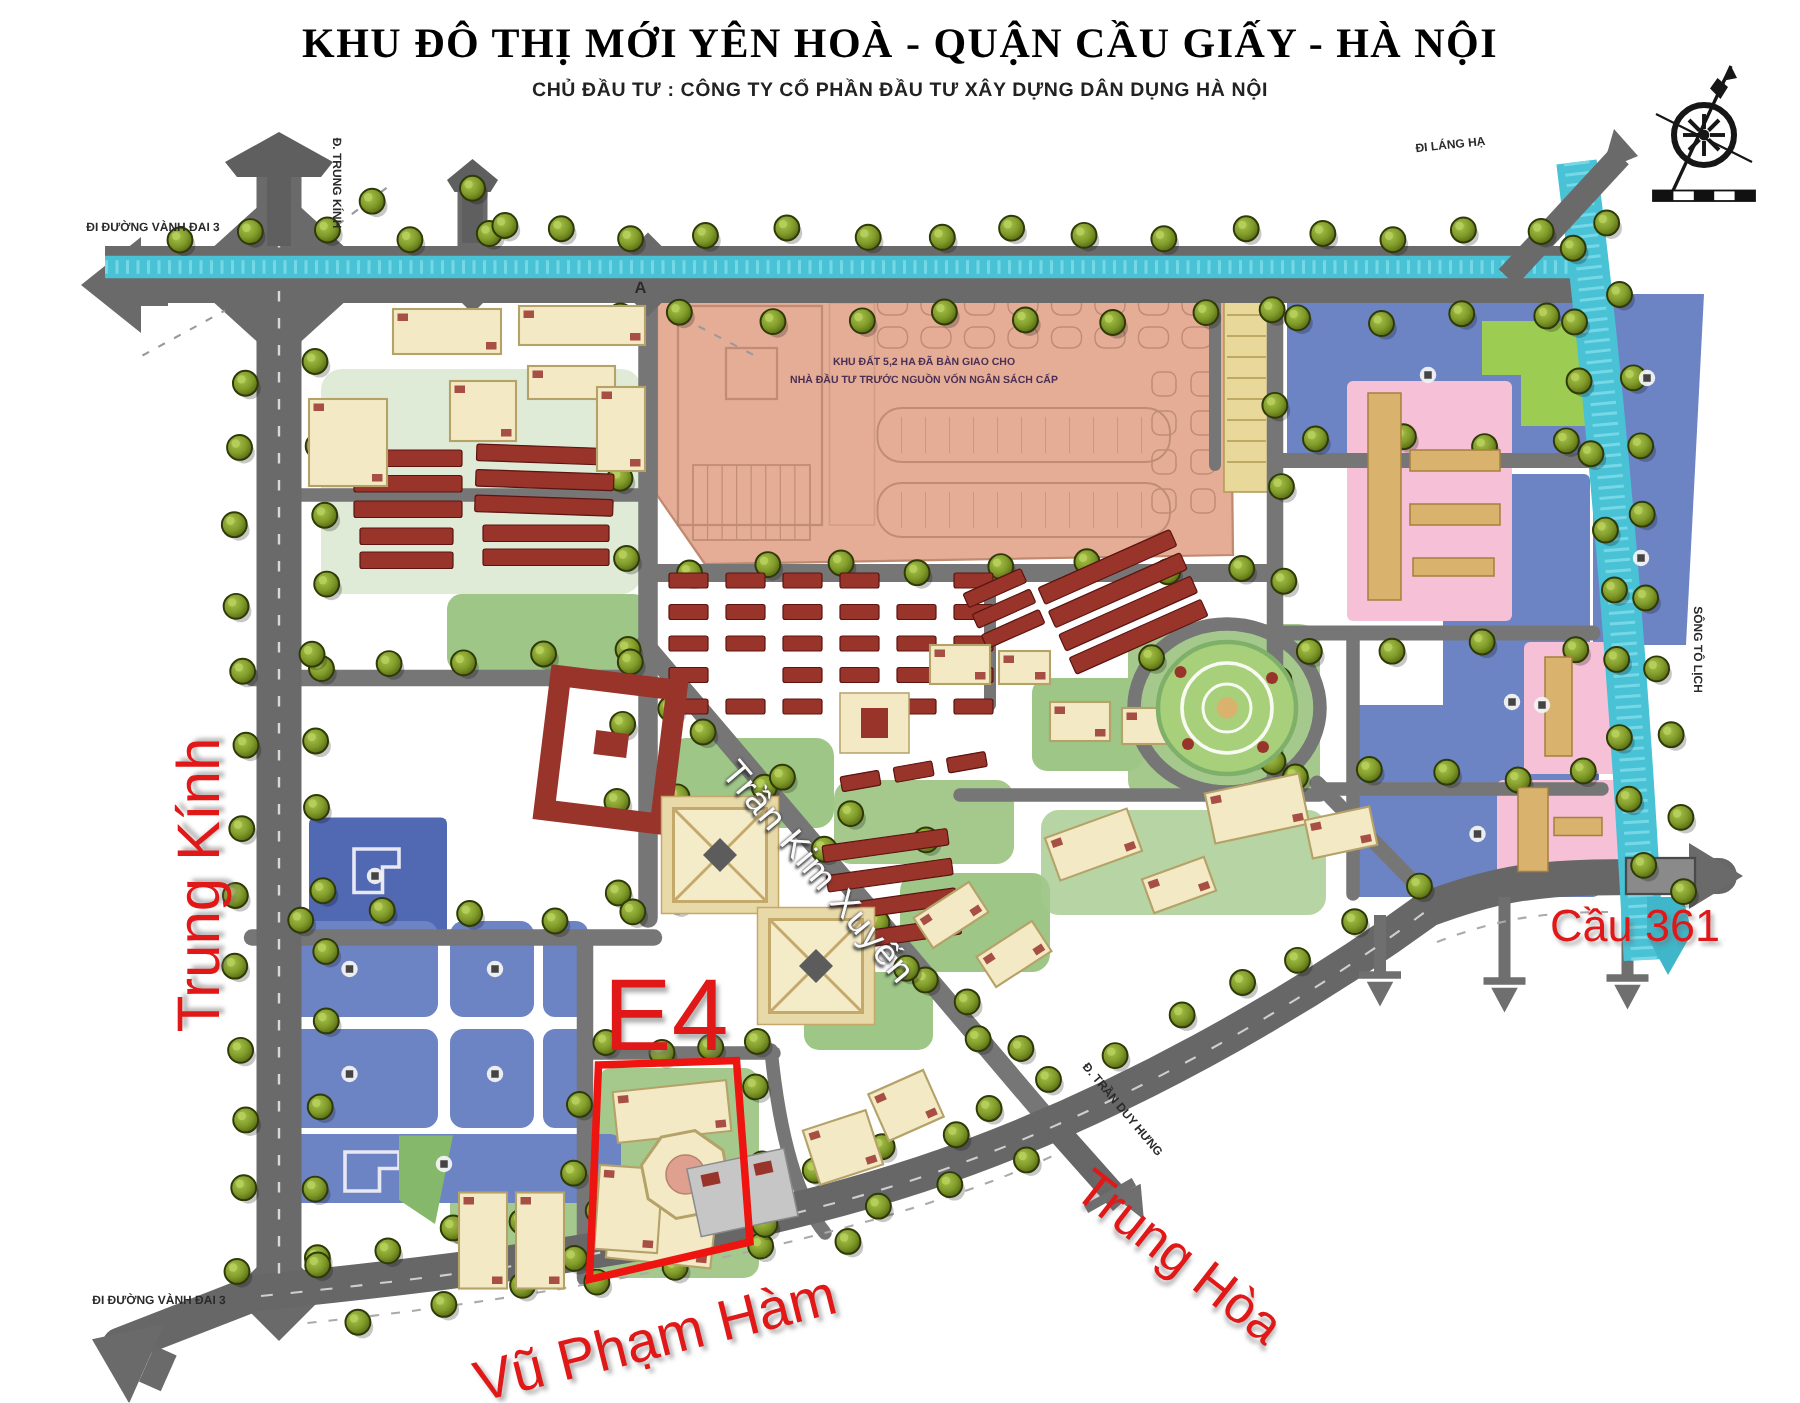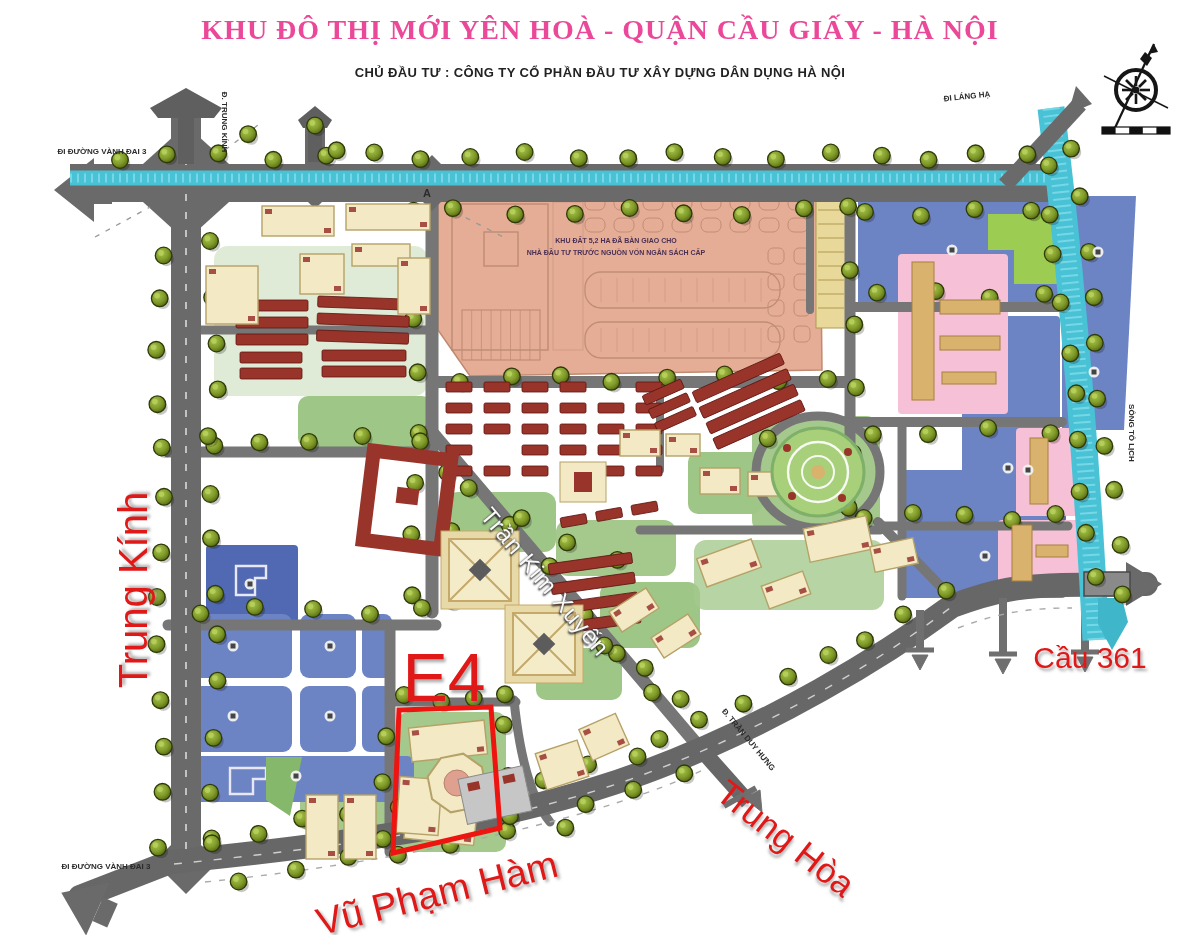--- a/index.html
+++ b/index.html
@@ -1,23 +1,23 @@
 <!DOCTYPE html>
 <html lang="vi" style="--annotation_red: #e11818;"><head>
 <meta charset="utf-8">
 <style>
   html,body{margin:0;padding:0;background:#fff;}
   .stage{position:relative;width:1200px;height:935px;background:#fff;overflow:hidden;
          font-family:"Liberation Sans",sans-serif;}
   .stage svg.map{position:absolute;left:0;top:0;}
   .hdr{position:absolute;left:0;top:14px;width:1200px;text-align:center;z-index:30;}
-  .hdr .t{font-family:"Liberation Serif",serif;font-weight:700;font-size:28px;color:#ec4899;
+  .hdr .t{font-family:"Liberation Serif",serif;font-weight:700;font-size:28px;color:#000000;
           letter-spacing:1px;}
   .hdr .s{font-family:"Liberation Sans",sans-serif;font-weight:700;font-size:13px;color:#222;
-          letter-spacing:.4px;margin-top:19px;}
+          letter-spacing:.4px;margin-top:6px;}
   .lbl{position:absolute;transform:translate(-50%,-50%) rotate(var(--r,0deg));
        white-space:nowrap;color:var(--annotation_red,#e11818);z-index:40;
        text-shadow:2px 3px 3px rgba(110,110,110,.55);line-height:1;}
   .lbl.small{color:#2b2b2b;font-weight:700;text-shadow:none;z-index:35;}
   .lbl.white{color:#fafafa;text-shadow:0 0 2px #333,1px 2px 2px rgba(40,40,40,.9);letter-spacing:1px;}
   .compass{position:absolute;left:1098px;top:28px;z-index:30;}
 </style>
 </head>
 <body>
 
@@ -735,21 +735,21 @@
     <rect x="4" y="99" width="13.6" height="7" fill="#111"></rect>
     <rect x="31.2" y="99" width="13.6" height="7" fill="#111"></rect>
     <rect x="58.4" y="99" width="13.6" height="7" fill="#111"></rect>
   </g>
 </svg>
 
 <div class="lbl" style="--r:-90deg;left:133px;top:590px;font-size:40px;">Trung Kính</div>
 <div class="lbl" style="left:444px;top:677px;font-size:68px;">E4</div>
 <div class="lbl" style="--r:-14deg;left:437px;top:893px;font-size:38px;">Vũ Phạm Hàm</div>
 <div class="lbl" style="--r:38deg;left:786px;top:838px;font-size:35px;">Trung Hòa</div>
-<div class="lbl" style="left:1090px;top:658px;font-size:30px;">Cầu 361</div>
+<div class="lbl" style="left:1090px;top:618px;font-size:30px;">Cầu 361</div>
 <div class="lbl white" style="--r:50deg;left:545px;top:582px;font-size:24px;">Trần Kim Xuyến</div>
 
 <div class="lbl small" style="left:102px;top:152px;font-size:8px;">ĐI ĐƯỜNG VÀNH ĐAI 3</div>
 <div class="lbl small" style="left:106px;top:867px;font-size:8px;">ĐI ĐƯỜNG VÀNH ĐAI 3</div>
 <div class="lbl small" style="--r:-6deg;left:967px;top:97px;font-size:8px;">ĐI LÁNG HẠ</div>
 <div class="lbl small" style="--r:50deg;left:748px;top:740px;font-size:8px;">Đ. TRẦN DUY HƯNG</div>
 <div class="lbl small" style="--r:90deg;left:1131px;top:433px;font-size:8px;">SÔNG TÔ LỊCH</div>
 <div class="lbl small" style="--r:90deg;left:224px;top:122px;font-size:8px;">Đ. TRUNG KÍNH</div>
 <div class="lbl small" style="left:427px;top:193px;font-size:11px;">A</div>
 

